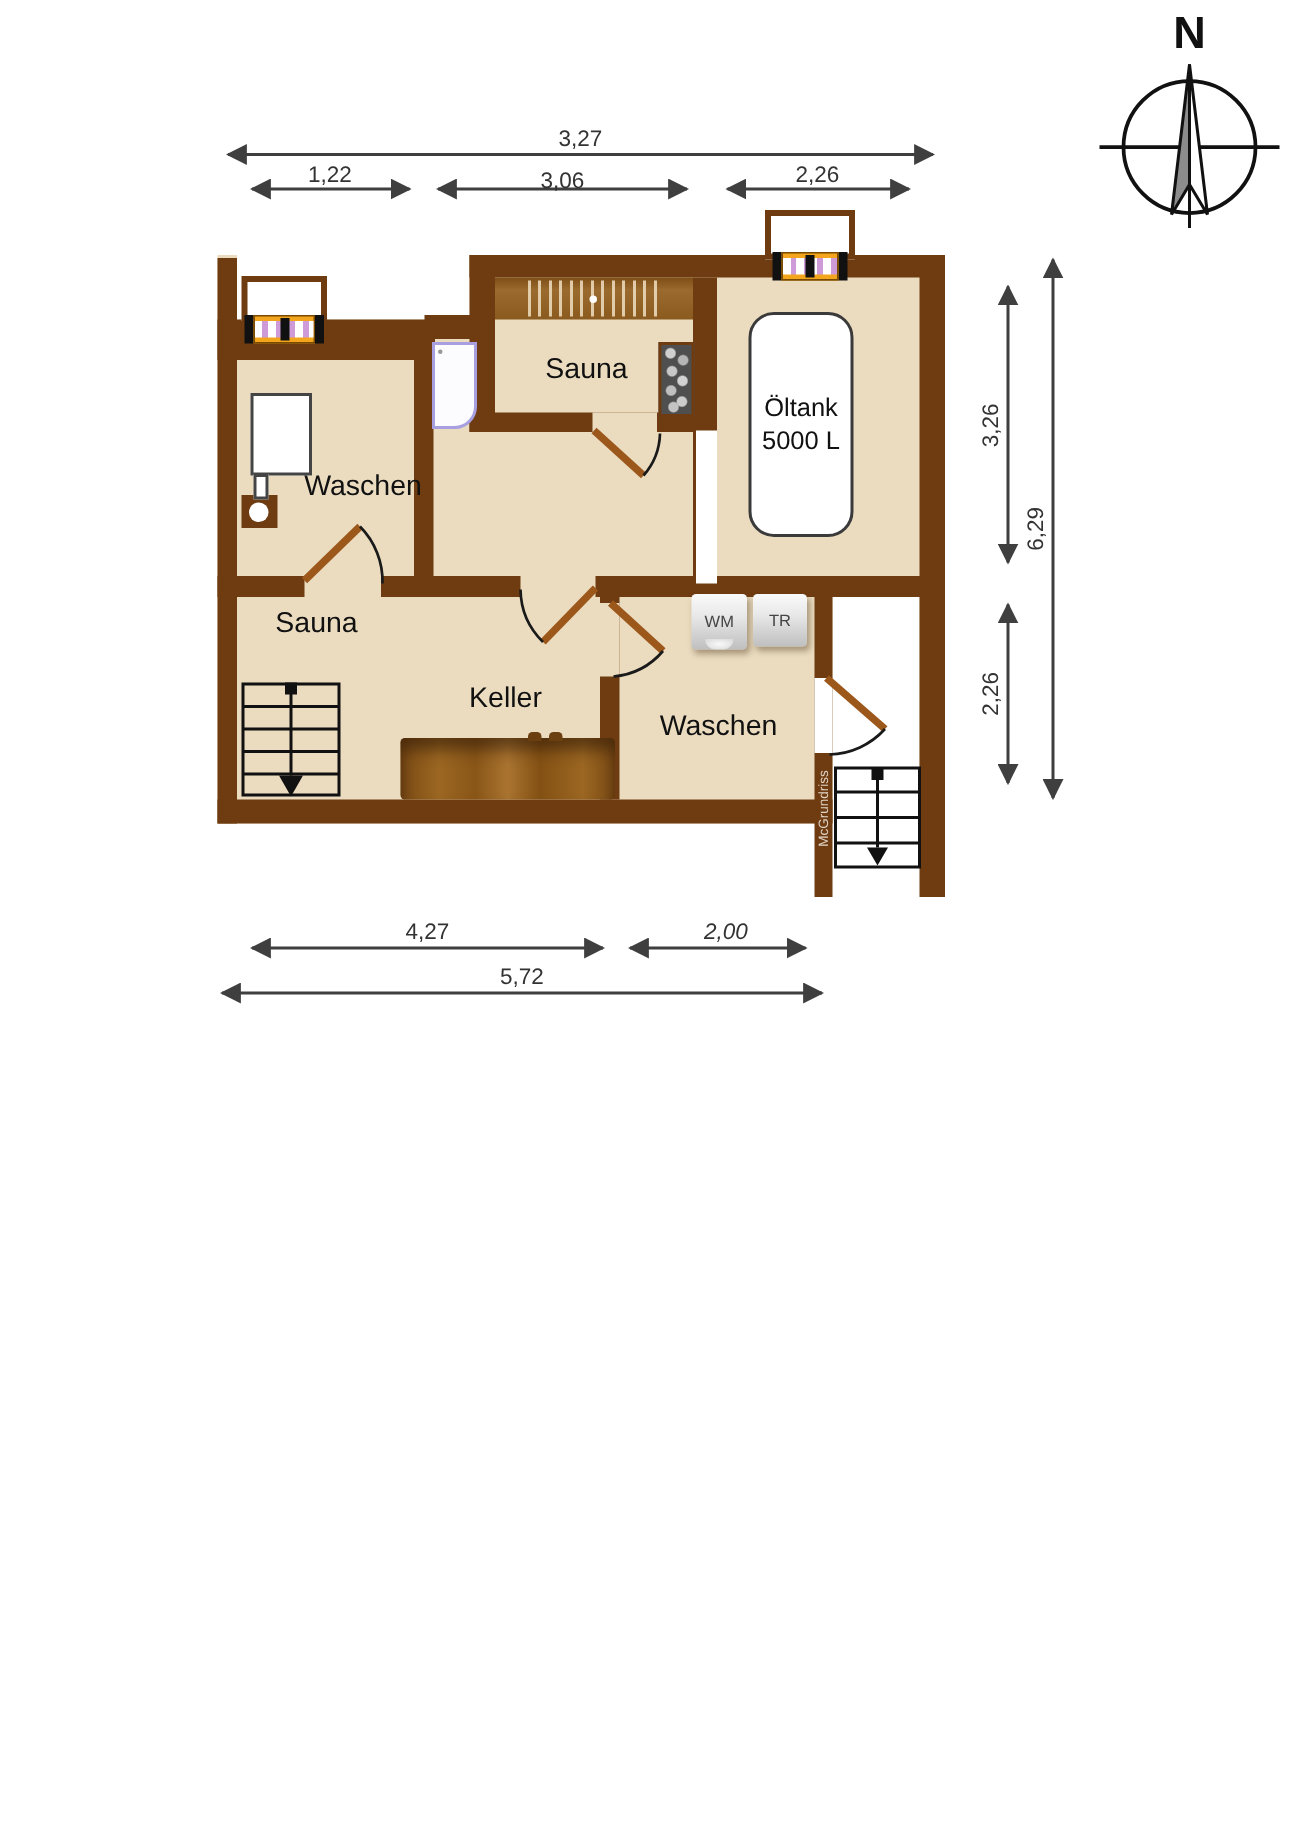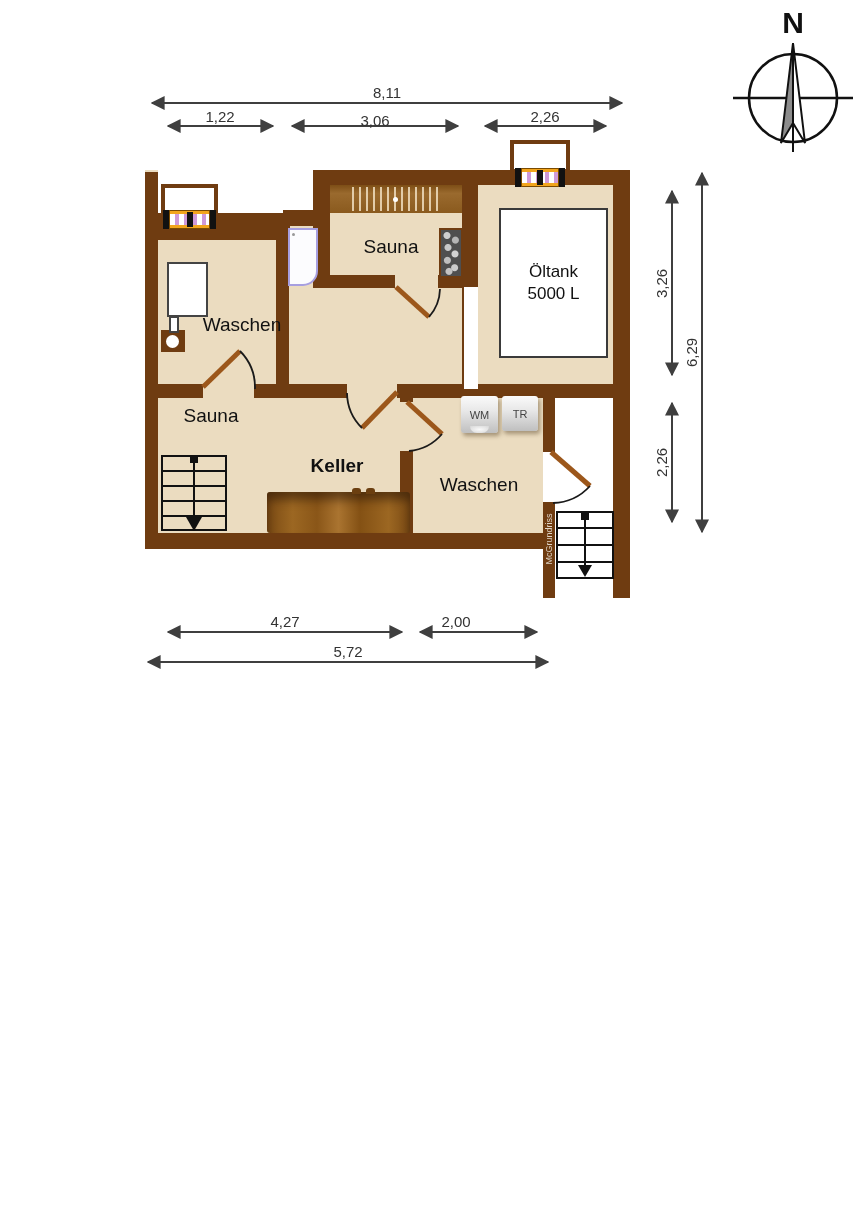--- a/index.html
+++ b/index.html
@@ -98,21 +98,21 @@
 
   <div class="abs boiler" style="left:167px;top:262px;width:41px;height:55px;"></div>
   <div class="abs boiler" style="left:169px;top:316px;width:10px;height:17px;"></div>
   <div class="abs circle" style="left:166px;top:335px;width:13px;height:13px;"></div>
   <div class="abs shower" style="left:288px;top:228px;width:30px;height:58px;"></div>
   <div class="abs circle" style="left:292px;top:233px;width:3px;height:3px;background:#999;"></div>
   <div class="abs bench" style="left:330px;top:185px;width:132px;height:28px;"></div>
   <div class="abs slats" style="left:352px;top:187px;width:88px;height:24px;"></div>
   <div class="abs bench-dot" style="left:393px;top:197px;width:5px;height:5px;"></div>
   <div class="abs heater" style="left:439px;top:228px;width:24px;height:50px;"></div>
-  <div class="abs tank" style="left:499px;top:208px;width:109px;height:150px;">
+  <div class="abs tank" style="left:499px;top:208px;width:70px;height:150px;border-radius:17px;">
     <div>Öltank</div>
     <div>5000 L</div>
   </div>
   <div class="abs appliance" style="left:461px;top:396px;width:37px;height:37px;">
     <span>WM</span>
     <span class="wmdoor"></span>
   </div>
   <div class="abs appliance" style="left:502px;top:396px;width:36px;height:35px;">
     <span>TR</span>
   </div>
@@ -184,31 +184,31 @@
       <polygon points="793,43 781,143 793,123" fill="#8c8c8c" stroke="#111" stroke-width="2"></polygon>
       <polygon points="793,43 805,143 793,123" fill="#ffffff" stroke="#111" stroke-width="2"></polygon>
     </g>
   </svg>
 
   <div class="abs north" style="left:763px;top:6px;width:60px;">N</div>
 
   <div class="abs lbl" style="left:182px;top:314px;width:120px;">Waschen</div>
   <div class="abs lbl" style="left:161px;top:405px;width:100px;">Sauna</div>
   <div class="abs lbl" style="left:341px;top:236px;width:100px;">Sauna</div>
-  <div class="abs lbl" style="left:287px;top:455px;width:100px;font-weight:bold;">Keller</div>
+  <div class="abs lbl" style="left:287px;top:455px;width:100px;">Keller</div>
   <div class="abs lbl" style="left:419px;top:474px;width:120px;">Waschen</div>
 
-  <div class="abs dim" style="left:347px;top:84px;width:80px;">8,11</div>
+  <div class="abs dim" style="left:347px;top:84px;width:80px;">3,27</div>
   <div class="abs dim" style="left:180px;top:108px;width:80px;">1,22</div>
   <div class="abs dim" style="left:335px;top:112px;width:80px;">3,06</div>
   <div class="abs dim" style="left:505px;top:108px;width:80px;">2,26</div>
 
   <div class="abs dim rot" style="left:611px;top:275px;width:100px;">3,26</div>
   <div class="abs dim rot" style="left:611px;top:454px;width:100px;">2,26</div>
   <div class="abs dim rot" style="left:641px;top:344px;width:100px;">6,29</div>
 
   <div class="abs dim" style="left:245px;top:613px;width:80px;">4,27</div>
-  <div class="abs dim" style="left:416px;top:613px;width:80px;">2,00</div>
+  <div class="abs dim" style="left:444px;top:613px;width:80px;font-style:italic;">2,00</div>
   <div class="abs dim" style="left:308px;top:643px;width:80px;">5,72</div>
 
   <div class="abs watermark rot" style="left:494px;top:534px;width:110px;">McGrundriss</div>
 
 </div>
 
 </body></html>

